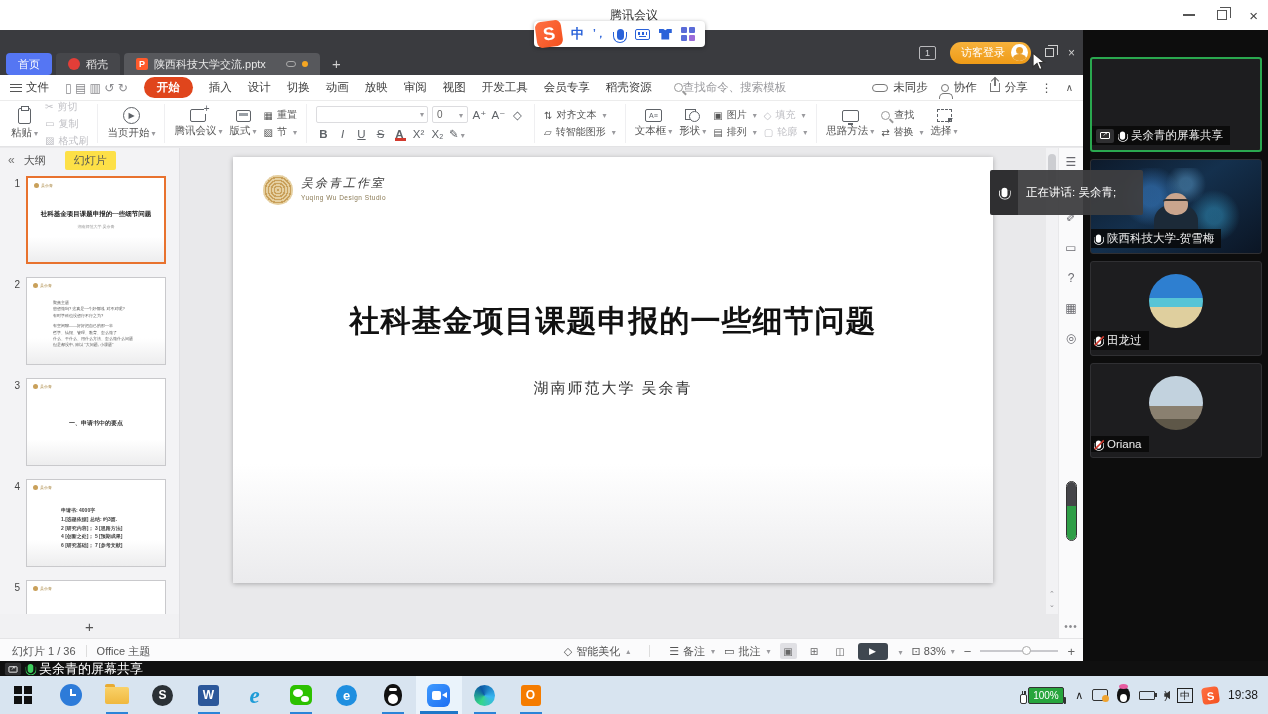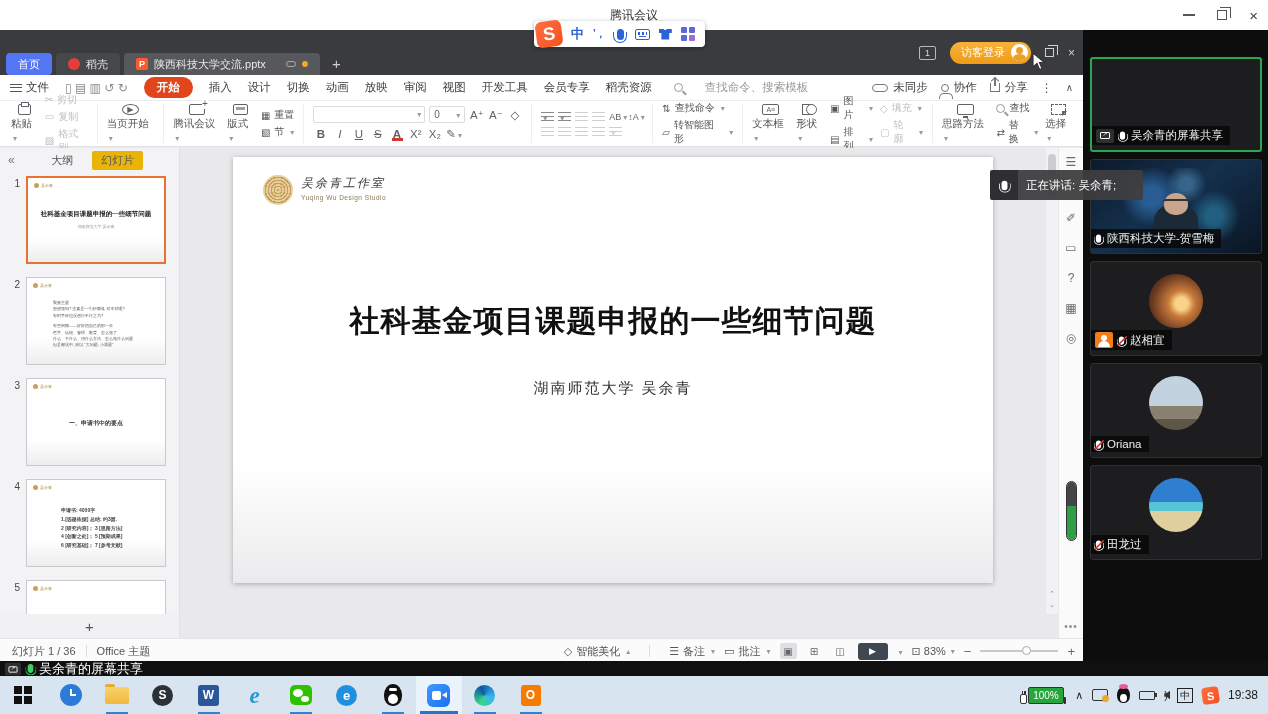--- a/index.html
+++ b/index.html
@@ -57,21 +57,21 @@
 .wc2-restore{width:9px;height:9px;border:1.3px solid #cfcfcf;position:relative}
 .wc2-restore:before{content:"";position:absolute;left:2px;top:-4px;width:9px;height:9px;border:1.3px solid #cfcfcf;border-bottom:none;border-left:none}
 
 
 #wps-menubar{position:absolute;left:0;top:45px;width:100%;height:26px;background:#fff;border-bottom:1px solid #ececec;display:flex;align-items:center;gap:16px;padding:0 10px;font-size:11.5px;color:#3c3c3c}
 .file-burger{display:inline-block;width:12px;height:8px;border-top:1.5px solid #555;border-bottom:1.5px solid #555;position:relative;margin-right:4px}
 .file-burger:before{content:"";position:absolute;left:0;top:2.2px;width:12px;height:1.5px;background:#555}
 .qicons{display:flex;gap:9px;color:#8a8a8e;font-size:12px}
 .menu-item{cursor:default}
 .menu-item.active{background:#e0451c;color:#fff;border-radius:11px;padding:3px 13px;font-weight:bold}
-.search-wrap{display:flex;align-items:center;gap:22px;color:#9a9a9e;margin-left:6px}
+.search-wrap{display:flex;align-items:center;gap:0;color:#9a9a9e;margin-left:6px}
 .icon-search{width:9px;height:9px;border:1.5px solid #999;border-radius:50%;position:relative;display:inline-block}
 .icon-search:after{content:"";position:absolute;left:7px;top:8px;width:5px;height:1.5px;background:#999;transform:rotate(45deg)}
 #menubar-right{margin-left:auto;display:flex;align-items:center;gap:13px;color:#444}
 .icon-cloud{width:16px;height:8px;border:1.3px solid #777;border-radius:5px;position:relative;display:inline-block}
 .icon-person{width:8px;height:8px;border:1.3px solid #777;border-radius:50%;position:relative;display:inline-block}
 .icon-person:after{content:"";position:absolute;left:-3px;top:8px;width:12px;height:5px;border:1.3px solid #777;border-bottom:none;border-radius:5px 5px 0 0}
 .icon-share{width:10px;height:9px;border:1.3px solid #777;border-top:none;position:relative;display:inline-block}
 .icon-share:before{content:"";position:absolute;left:3.5px;top:-5px;width:1.5px;height:8px;background:#777}
 .icon-share:after{content:"";position:absolute;left:1.5px;top:-5px;width:5px;height:5px;border-top:1.5px solid #777;border-left:1.5px solid #777;transform:rotate(45deg)}
 .vdots{font-size:12px;color:#555;letter-spacing:0}
@@ -108,23 +108,23 @@
 .ic-monitor{width:17px;height:12px;border:1.5px solid #5f6368;border-radius:2px;position:relative}
 .ic-monitor:after{content:"";position:absolute;left:5px;bottom:-4px;width:5px;height:2px;background:#5f6368}
 .ic-select{width:15px;height:13px;border:1.3px dashed #5f6368;position:relative}
 .ic-select:after{content:"";position:absolute;right:-2px;bottom:-2px;width:0;height:0;border-left:5px solid #5f6368;border-bottom:5px solid transparent}
 
 
 #wps-body{position:absolute;left:0;top:118px;width:100%;height:490px;background:#e9e9eb}
 #slide-panel{position:absolute;left:0;top:0;width:180px;height:100%;background:#f3f3f5;border-right:1px solid #e0e0e3}
 #panel-head{height:24px;display:flex;align-items:center;font-size:11px;color:#555;padding:0 8px}
 #panel-head .coll{color:#777;font-size:12px}
-#panel-head .ptabs{flex:1;display:flex;justify-content:center;gap:10px}
+#panel-head .ptabs{flex:1;display:flex;gap:10px}
 .ptab{padding:2px 9px;border-radius:2px}
-.ptab.active{background:#eab308}
+.ptab.active{background:#fde047}
 #thumb-list{position:absolute;left:0;top:26px;right:0;bottom:24px;overflow:hidden;padding-top:2px}
 .thumb-row{display:flex;margin-bottom:13px}
 .thumb-num{width:26px;text-align:right;padding-right:6px;font-size:10px;color:#444;padding-top:2px}
 .thumb{width:140px;height:88px;background:linear-gradient(180deg,#fff 70%,#ededee 100%);border:1px solid #c9c9cc;position:relative;overflow:hidden}
 .thumb.sel{border:2px solid #e8722e}
 .mini-logo{position:absolute;left:6px;top:5px;display:flex;align-items:center;gap:2px}
 .mini-logo i{width:5px;height:5px;border-radius:50%;background:#c9a05a}
 .mini-logo b{font-size:4px;color:#b09050;font-weight:normal}
 .t1-title{position:absolute;left:4px;right:4px;top:32px;text-align:center;font-size:6.5px;font-weight:bold;color:#222}
 .t1-sub{position:absolute;left:0;right:0;top:46px;text-align:center;font-size:4px;color:#999}
@@ -194,21 +194,21 @@
 .sig i{width:2px;background:#dfe7ef}
 .sig i:nth-child(1){height:3px}.sig i:nth-child(2){height:5px}.sig i:nth-child(3){height:7px}.sig i:nth-child(4){height:9px}
 .spk{width:5px;height:7px;background:#dfe7ef;position:relative;clip-path:polygon(0 30%,40% 30%,100% 0,100% 100%,40% 70%,0 70%)}
 .spk-waves{font-size:9px;color:#dfe7ef;margin-left:-5px}
 .boxchar{border:1.2px solid #dfe7ef;font-size:9px;padding:0 1.5px;border-radius:1px}
 .edge-strip{width:4px;height:29px;border-left:1px solid rgba(255,255,255,.25);margin-left:4px}
 #stb-tray .mic{color:#dfe7ef;transform:scale(.8)}
 .chev-up2{font-size:9px;color:#dfe7ef}
 
 
-#toast{position:absolute;left:990px;top:170px;width:153px;height:30px;z-index:70;display:flex;border-radius:2px;overflow:hidden}
+#toast{position:absolute;left:990px;top:170px;width:153px;height:45px;z-index:70;display:flex;border-radius:2px;overflow:hidden}
 #toast .tic{width:28px;background:#2f2f31;display:flex;align-items:center;justify-content:center;color:#fff}
 #toast .tic .mic{transform:scale(.85)}
 #toast .ttx{flex:1;background:rgba(62,62,64,.95);color:#fff;font-size:11.5px;display:flex;align-items:center;padding-left:8px}
 
 
 #sidebar{position:absolute;left:1083px;top:30px;width:185px;height:632px;background:#0d0d0d;padding-top:27px}
 .tile{position:relative;width:172px;height:95px;margin:0 0 7px 7px;background:#1d1d1f;border:1px solid #303033;border-radius:3px;overflow:hidden}
 .tile.speaking{border:2px solid #2aa84f}
 .tile .label{position:absolute;left:0;bottom:5px;display:flex;align-items:center;gap:5px;background:rgba(8,8,8,.85);color:#eee;font-size:11.5px;padding:2px 7px 2px 4px;max-width:100%}
 .tile .label .mic{color:#fff;transform:scale(.75)}
@@ -432,41 +432,22 @@
             <span class="fmt u">U</span>
             <span class="fmt s">S</span>
             <span class="fmt b colorA dd">A</span>
             <span class="fmt">X²</span>
             <span class="fmt">X₂</span>
             <span class="fmt dd">✎</span>
           </div>
         </div>
       </div>
       <div class="rg">
-        <div class="stackcol" style="gap:5px">
-          <div class="srow">
-              <span class="bars dd"></span>
-              <span class="bars dd"></span>
-              <span class="bars dis2"></span>
-              <span class="bars dis2"></span>
-              <span class="fmt dd" style="font-size:9px">AB</span>
-              <span class="fmt dd" style="font-size:9px">↕A</span>
-            </div>
-          <div class="srow">
-              <span class="bars dis2"></span>
-              <span class="bars dis2"></span>
-              <span class="bars dis2"></span>
-              <span class="bars dis2"></span>
-              <span class="bars dis2 dd"></span>
-            </div>
-        </div>
-      </div>
-      <div class="rg">
         <div class="stackcol">
-          <span class="srow dd">⇅ <span>查找命令</span></span>
+          <span class="srow dd">⇅ <span>对齐文本</span></span>
           <span class="srow dd">▱ <span>转智能图形</span></span>
         </div>
       </div>
       <div class="rg">
         <div class="bigbtn">
             <span class="ic-textbox">A≡</span>
             <span class="dd">文本框</span>
           </div>
         <div class="bigbtn">
             <span class="ic-shape"></span>
@@ -710,39 +691,31 @@
         </span>
     </div>
     <div class="tile video">
       <span class="face"></span>
       <span class="label">
           <span class="mic"></span>
           <span>陕西科技大学-贺雪梅</span>
         </span>
     </div>
     <div class="tile">
-      <span class="ava-circ ava-sunset"></span>
+      <span class="ava-circ ava-beach"></span>
       <span class="label">
-          <span class="person-badge"></span>
           <span class="mic muted"></span>
-          <span>赵相宜</span>
+          <span>田龙过</span>
         </span>
     </div>
     <div class="tile">
       <span class="ava-circ ava-tree"></span>
       <span class="label">
           <span class="mic muted"></span>
           <span>Oriana</span>
-        </span>
-    </div>
-    <div class="tile">
-      <span class="ava-circ ava-beach"></span>
-      <span class="label">
-          <span class="mic muted"></span>
-          <span>田龙过</span>
         </span>
     </div>
   </div>
 
   <div id="share-strip">
     <span class="share-badge">
         <i></i>
       </span>
     <span class="mic"></span>
     <span class="txt">吴余青的屏幕共享</span>

